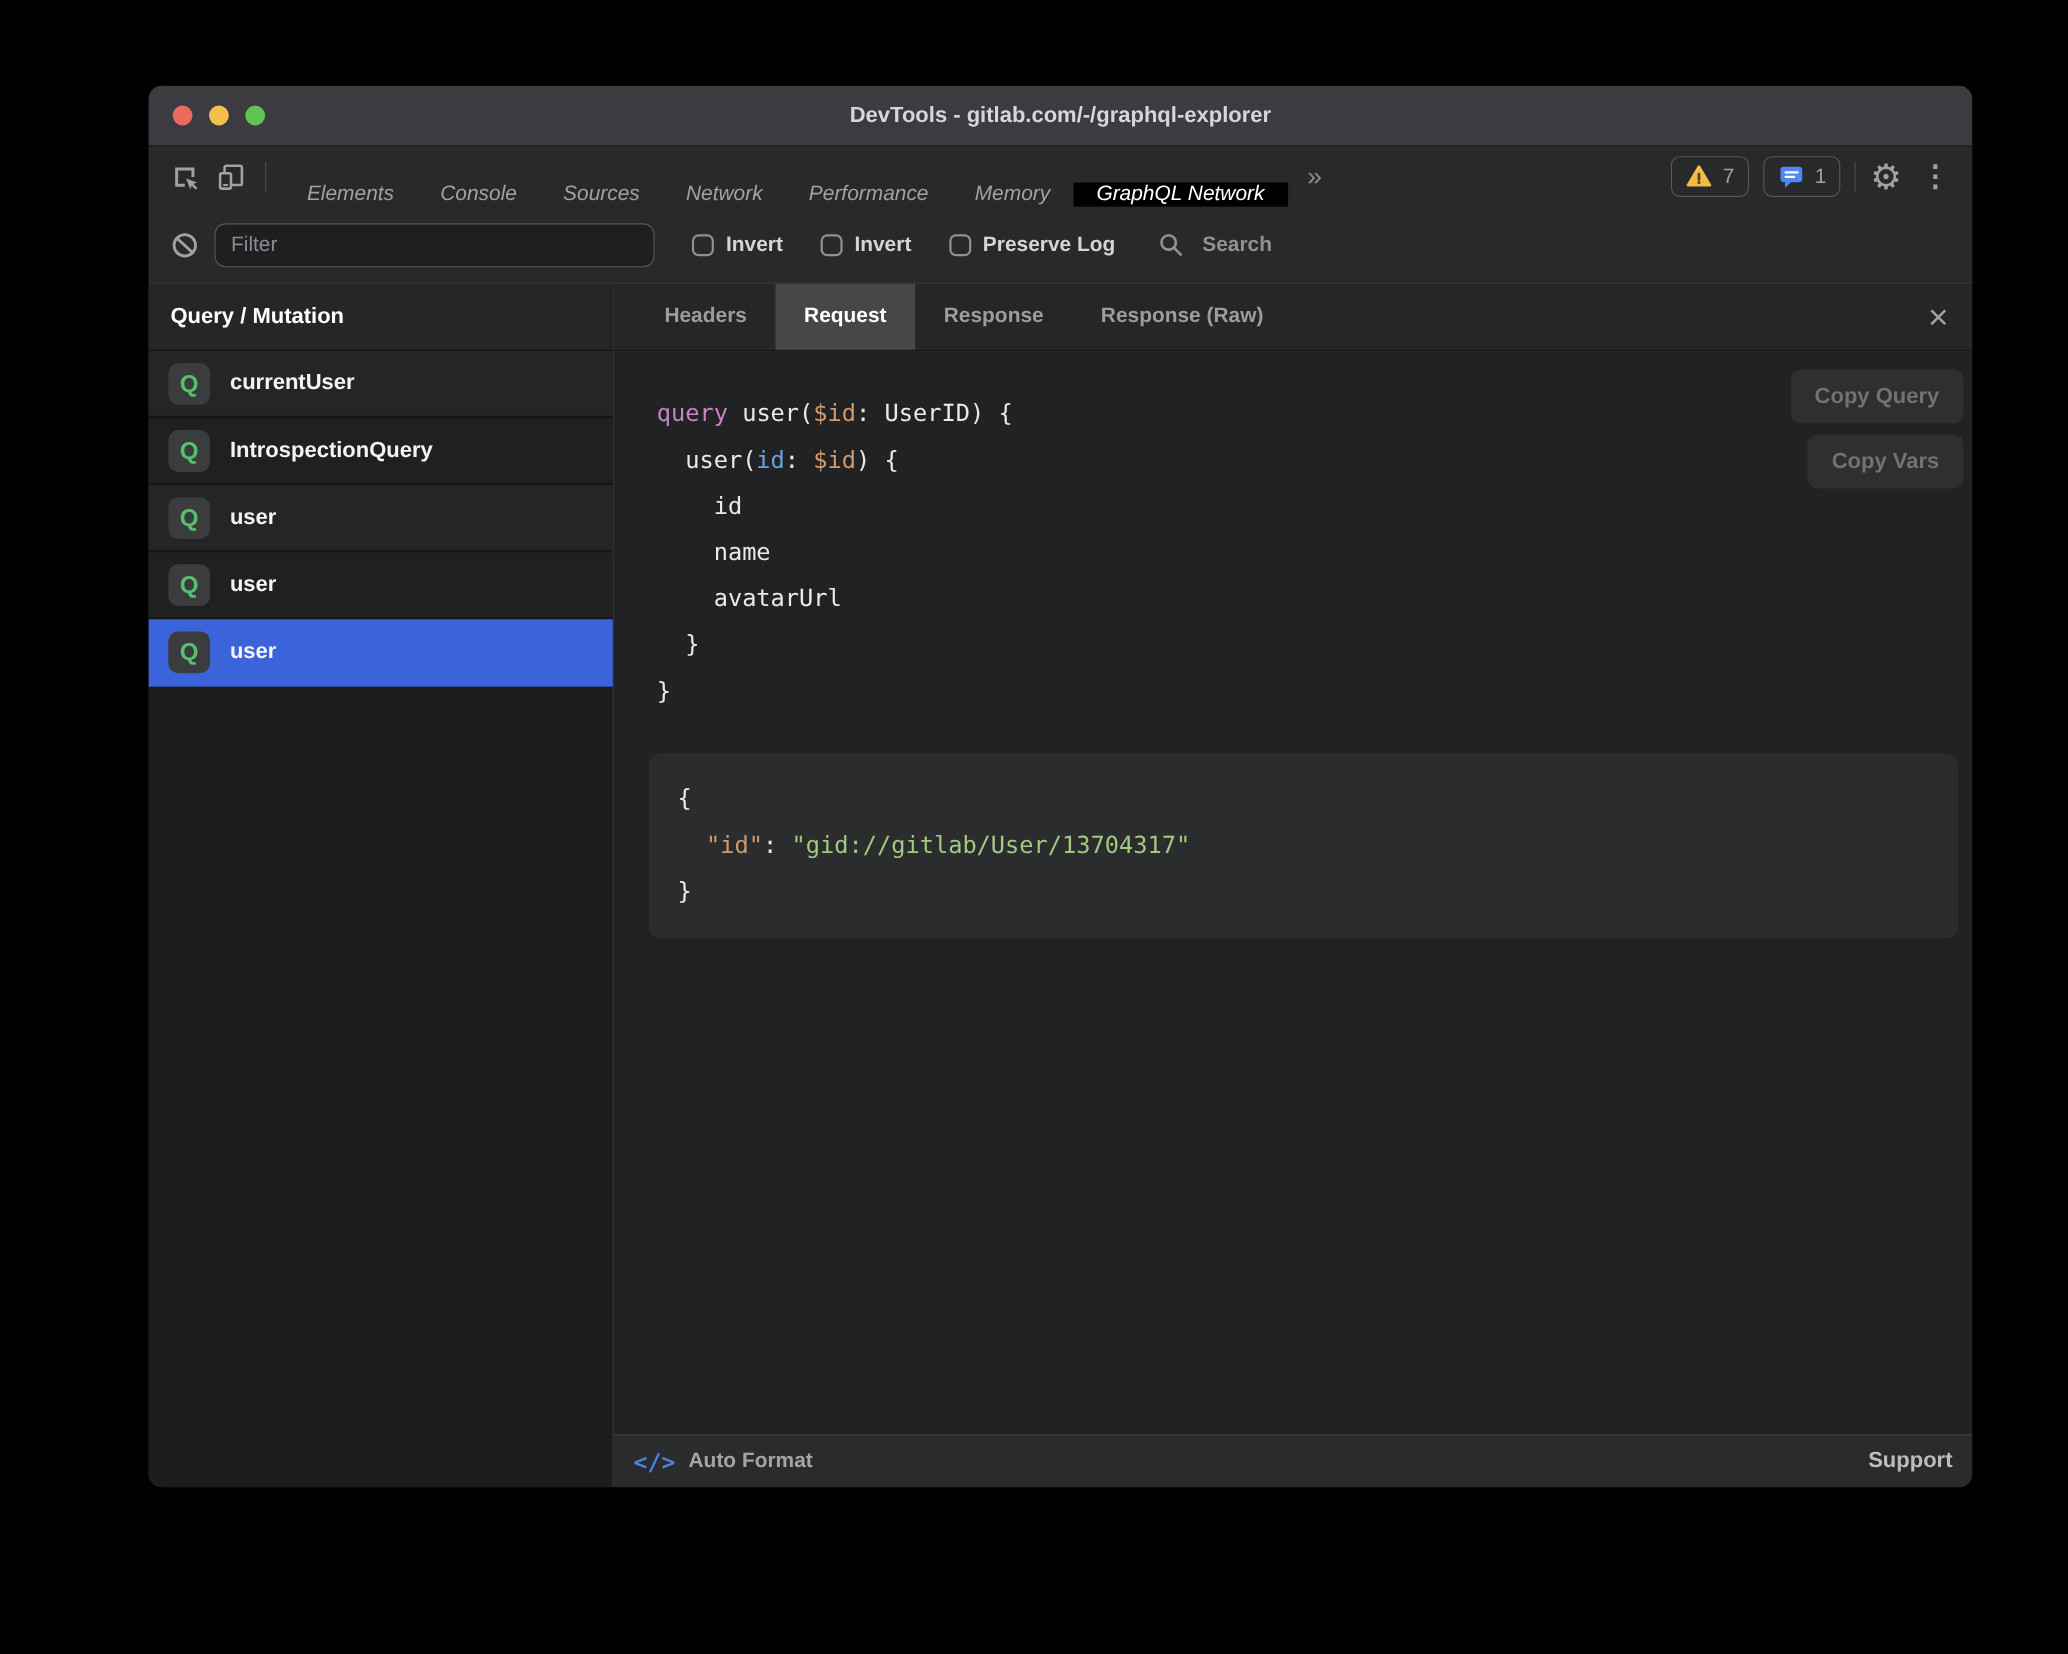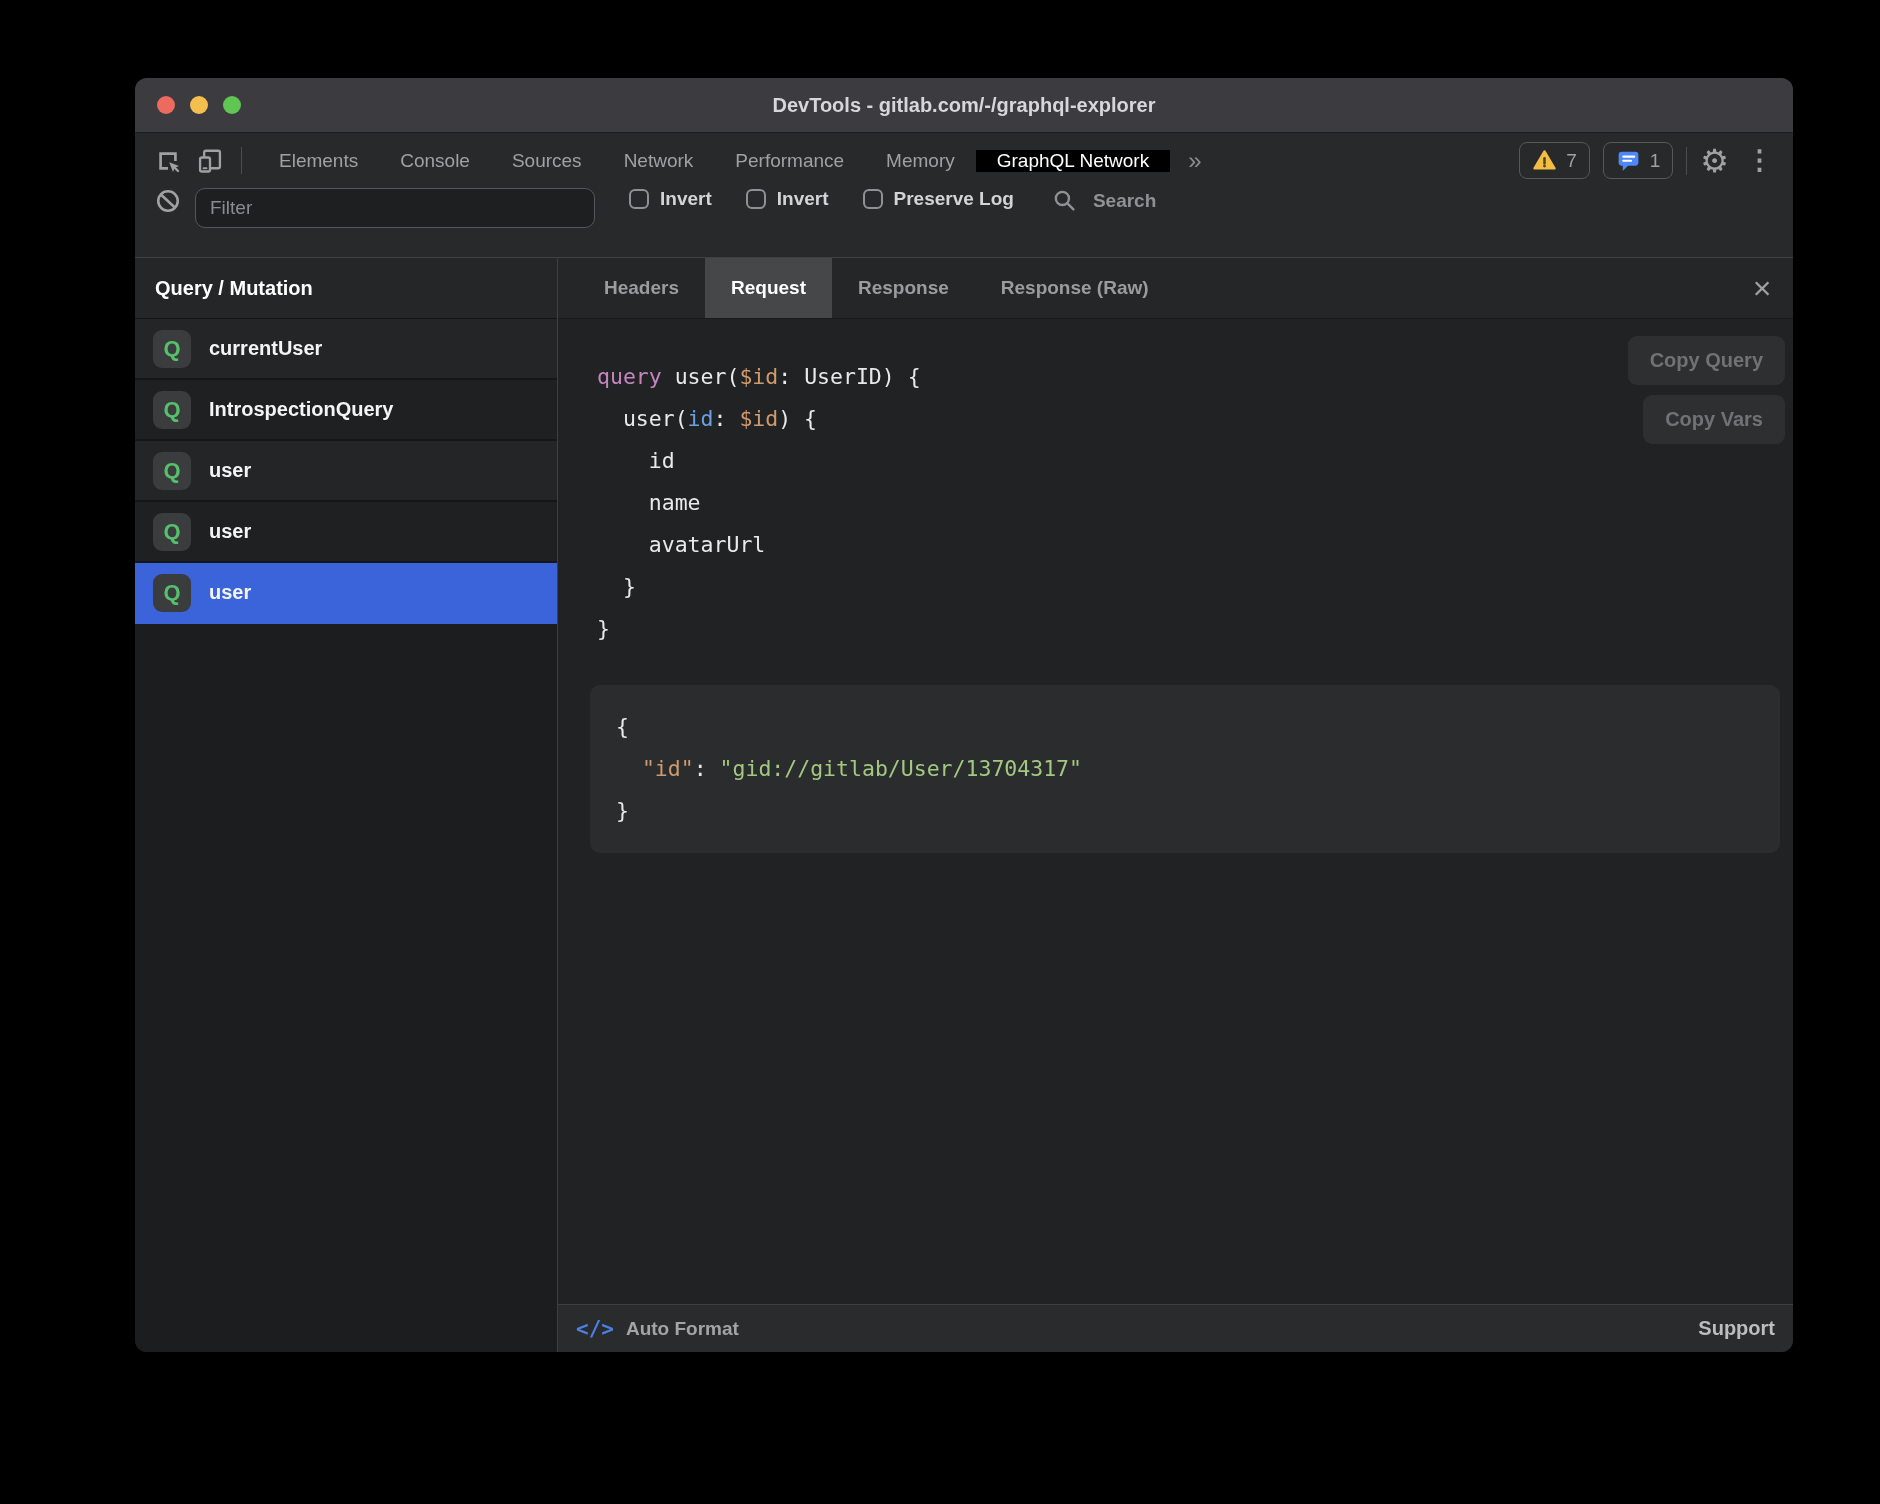--- a/index.html
+++ b/index.html
@@ -18,32 +18,32 @@
     display:flex; align-items:center; justify-content:center; border-bottom:1px solid #1c1c1e; }
   .traffic { position:absolute; left:22px; top:0; height:100%; display:flex; align-items:center; gap:15px; }
   .light { width:18px; height:18px; border-radius:50%; }
   .light.red { background:#ed6a5e; } .light.yellow { background:#f5bf4f; } .light.green { background:#61c554; }
   .title { color:#d7d7d9; font-size:20px; font-weight:bold; }
   
   .toolbar { flex:0 0 55px; background:#28292b; display:flex; align-items:stretch; padding-left:12px; }
   .tool-icon { width:42px; display:flex; align-items:center; justify-content:center; }
   .vdiv-tall { width:1px; background:#4a4c4e; margin:14px 10px; }
   .vdiv-short { width:1px; height:28px; background:#4a4c4e; align-self:center; }
-  .tabs { display:flex; align-items:center; margin-left:6px; }
+  .tabs { display:flex; align-items:flex-end; margin-left:6px;font-style:italic; }
   .tab { display:flex; align-items:center; padding:0 21px; font-size:19px; color:#9fa1a3; white-space:nowrap; }
   .tab.selected { background:#000; color:#fff; }
   .more-tabs { display:flex; align-items:center; padding:0 18px; font-size:24px; color:#8a8c8e; }
   .toolbar-right { margin-left:auto; display:flex; align-items:center; gap:13px; padding-right:16px; }
   .badge { display:flex; align-items:center; gap:9px; border:1.5px solid #56585a; border-radius:8px;
     padding:5px 12px; color:#9fa1a3; font-size:19px; }
   .gear-glyph { font-size:32px; color:#9fa1a3; line-height:1; }
   .dots-glyph { font-size:27px; color:#9fa1a3; font-weight:bold; line-height:1; padding:0 4px; }
   
   .filterbar { flex:0 0 70px; background:#28292b; border-bottom:1px solid #3e4042;
-    display:flex; align-items:flex-start; padding:0 20px; }
+    display:flex; align-items:center; padding:0 20px; }
   .block-wrap { margin-right:14px; display:flex; align-items:center; }
   .filter-input { width:400px; height:40px; background:#1d1f21; border:1px solid #55585b; border-radius:10px;
     color:#d5d7d9; font-size:19px; padding:0 14px; outline:none; font-family:"Liberation Sans", sans-serif; }
   .filter-input::placeholder { color:#8a8d90; }
   .check-group { display:flex; align-items:center; gap:11px; margin-left:34px; cursor:default; }
   .checkbox { width:20px; height:20px; border:2px solid #8f9294; border-radius:6px; }
   .check-label { color:#d2d4d6; font-size:19px; font-weight:bold; }
   .search { display:flex; align-items:center; gap:16px; margin-left:38px; color:#8f9193; font-size:19px; font-weight:bold; }
   
   .content { flex:1; display:flex; min-height:0; }

